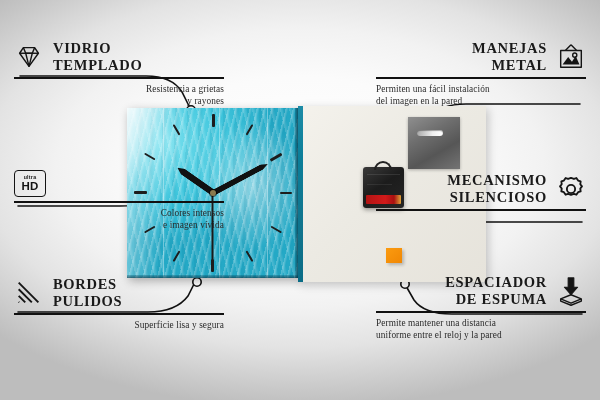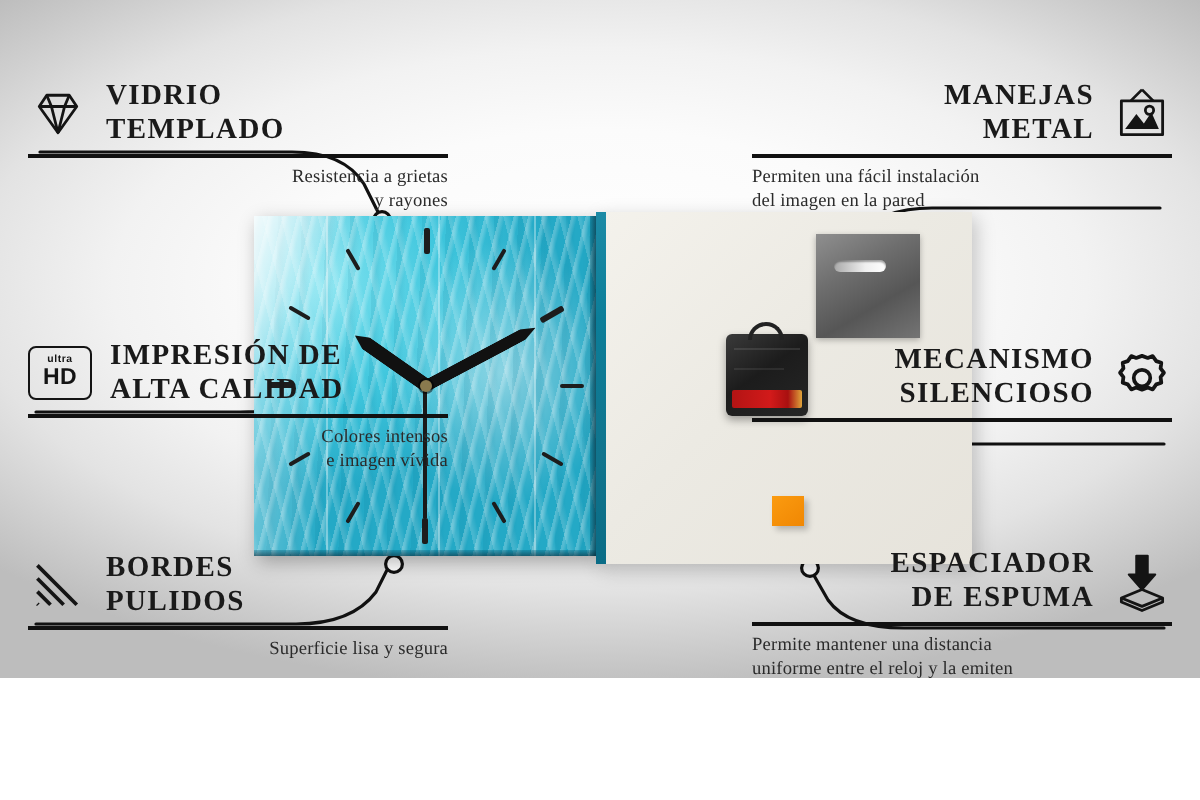--- a/index.html
+++ b/index.html
@@ -3,21 +3,21 @@
 <meta charset="utf-8">
 <style>
   * { margin:0; padding:0; box-sizing:border-box; }
   html,body { width:600px; height:400px; overflow:hidden; }
   body {
     font-family:"Liberation Serif", serif;
     background:#ffffff;
   }
   .stage{
     position:relative;
-    width:600px; height:339px;
+    width:600px; height:400px;
     background:
       radial-gradient(ellipse 70% 60% at 50% 42%, #ffffff 0%, #fbfbfb 38%, #f2f2f2 58%, #e3e3e3 75%, #c9c9c9 92%, #bdbdbd 100%);
     overflow:hidden;
   }
 
   
   .wires{ position:absolute; left:0; top:0; width:600px; height:400px; pointer-events:none; }
 
   
   .product{ position:absolute; }
@@ -247,24 +247,20 @@
       <div>y rayones</div>
     </div>
   </div>
 
   <div class="feat left" id="f-impresion">
     <div class="row">
       <div class="hdbox">
         <span class="u">ultra</span>
         <span class="h">HD</span>
       </div>
-      <div class="ttl">
-        <div>IMPRESIÓN DE</div>
-        <div>ALTA CALIDAD</div>
-      </div>
     </div>
     <div class="rule"></div>
     <div class="sub">
       <div>Colores intensos</div>
       <div>e imagen vívida</div>
     </div>
   </div>
 
   <div class="feat left" id="f-bordes">
     <div class="row">
@@ -339,17 +335,17 @@
         </g>
         <g fill="none" stroke="#141414" stroke-width="1.5" stroke-linejoin="round">
           <path d="M16 20 L5 24.5 L16 29 L27 24.5 Z"></path>
           <path d="M5 24.5 v2.2 L16 31.2 L27 26.7 v-2.2"></path>
         </g>
       </svg>
     </div>
     <div class="rule"></div>
     <div class="sub">
       <div>Permite mantener una distancia</div>
-      <div>uniforme entre el reloj y la emiten</div>
+      <div>uniforme entre el reloj y la pared</div>
     </div>
   </div>
 
 </div>
 
 </body></html>

